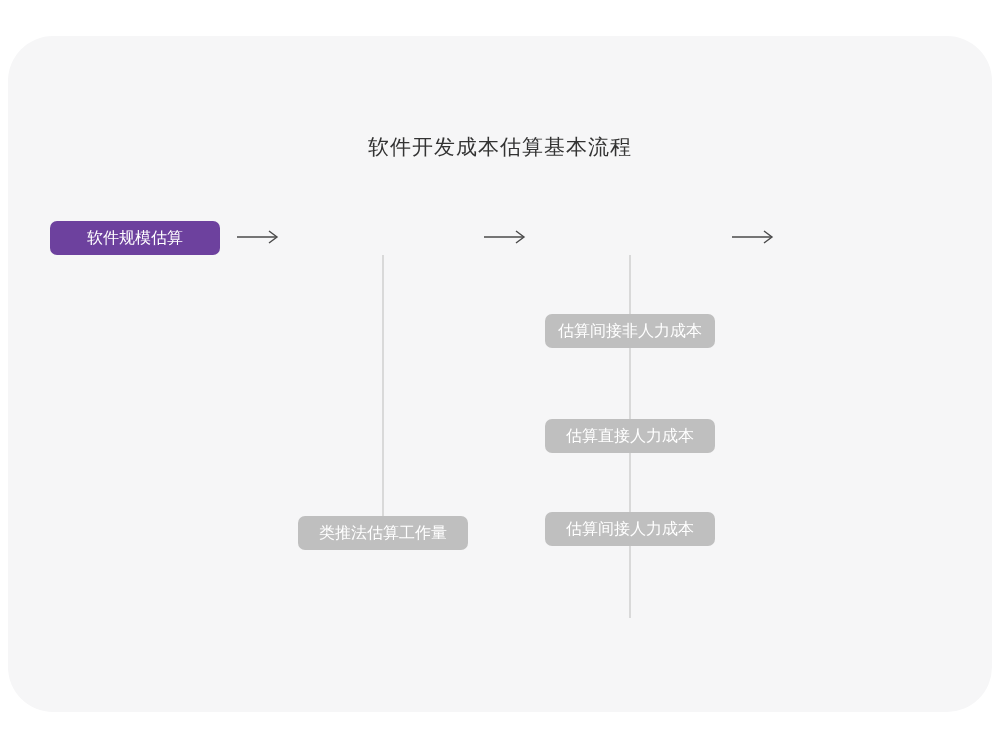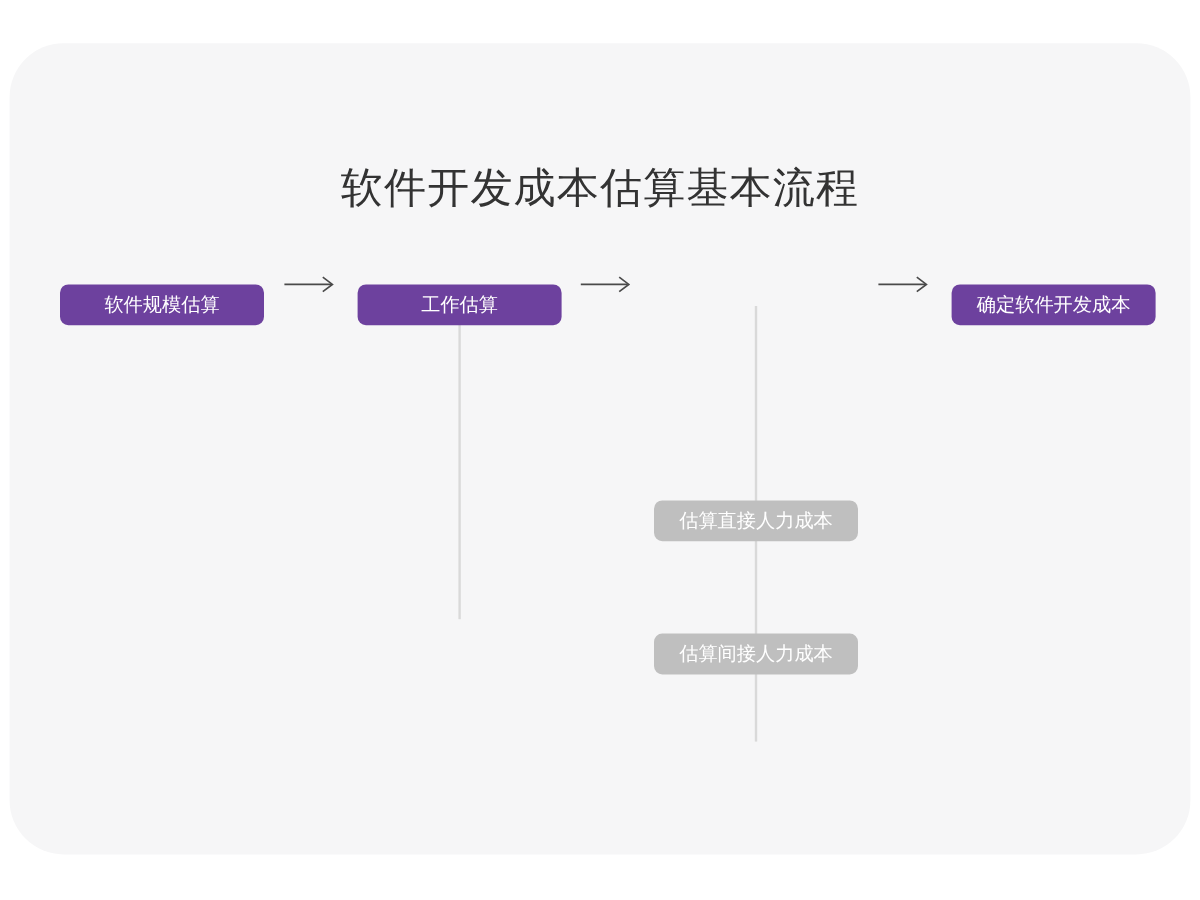--- a/index.html
+++ b/index.html
@@ -29,21 +29,21 @@
     left:8px; top:36px;
     width:984px; height:676px;
     background:var(--card-background);
     border-radius:45px;
   }
   .title{
     position:absolute;
     left:0; top:97px;
     width:100%;
     text-align:center;
-    font-size:35px;
+    font-size:21px;
     font-weight:500;
     letter-spacing:1px;
     color:var(--title-text);
   }
   .node{
     position:absolute;
     width:170px;
     height:34px;
     display:flex;
     align-items:center;
@@ -59,21 +59,21 @@
   }
   .node.sub{
     background:var(--secondary-box);
   }
   .vline{
     position:absolute;
     width:2px;
     background:var(--connector);
     z-index:0;
   }
-  .node{z-index:1;margin-top:16px;}
+  .node{z-index:1;}
   .arrow{
     position:absolute;
     top:193px;
     z-index:1;
   }
   .arrow line, .arrow path{
     stroke:var(--arrow);
     stroke-width:1.4;
     fill:none;
   }
@@ -89,33 +89,33 @@
     <div class="vline" style="left:374px; top:219px; height:261px"></div>
     <div class="vline" style="left:621px; top:219px; height:363px"></div>
 
     <div class="node main" style="left:42px">软件规模估算</div>
 
     <svg class="arrow" style="left:228px" width="46" height="16" viewBox="0 0 46 16">
       <line x1="1" y1="8" x2="40" y2="8"></line>
       <path d="M33 2 L41 8 L33 14"></path>
     </svg>
 
-    <div class="node main" style="left:290px">工作估算</div>
 
     <svg class="arrow" style="left:475px" width="46" height="16" viewBox="0 0 46 16">
       <line x1="1" y1="8" x2="40" y2="8"></line>
       <path d="M33 2 L41 8 L33 14"></path>
     </svg>
 
 
     <svg class="arrow" style="left:723px" width="46" height="16" viewBox="0 0 46 16">
       <line x1="1" y1="8" x2="40" y2="8"></line>
       <path d="M33 2 L41 8 L33 14"></path>
     </svg>
 
-    <div class="node main" style="left:785px">确定软件开发成本</div>
 
+    <div class="node sub" style="left:290px; top:480px">类推法估算工作量</div>
 
-    <div class="node sub" style="left:537px; top:365px">估算直接人力成本</div>
+    <div class="node sub" style="left:537px; top:278px">估算间接非人力成本</div>
+    <div class="node sub" style="left:537px; top:383px">估算直接人力成本</div>
     <div class="node sub" style="left:537px; top:476px">估算间接人力成本</div>
 
   </div>
 </div>
 
 </body></html>

